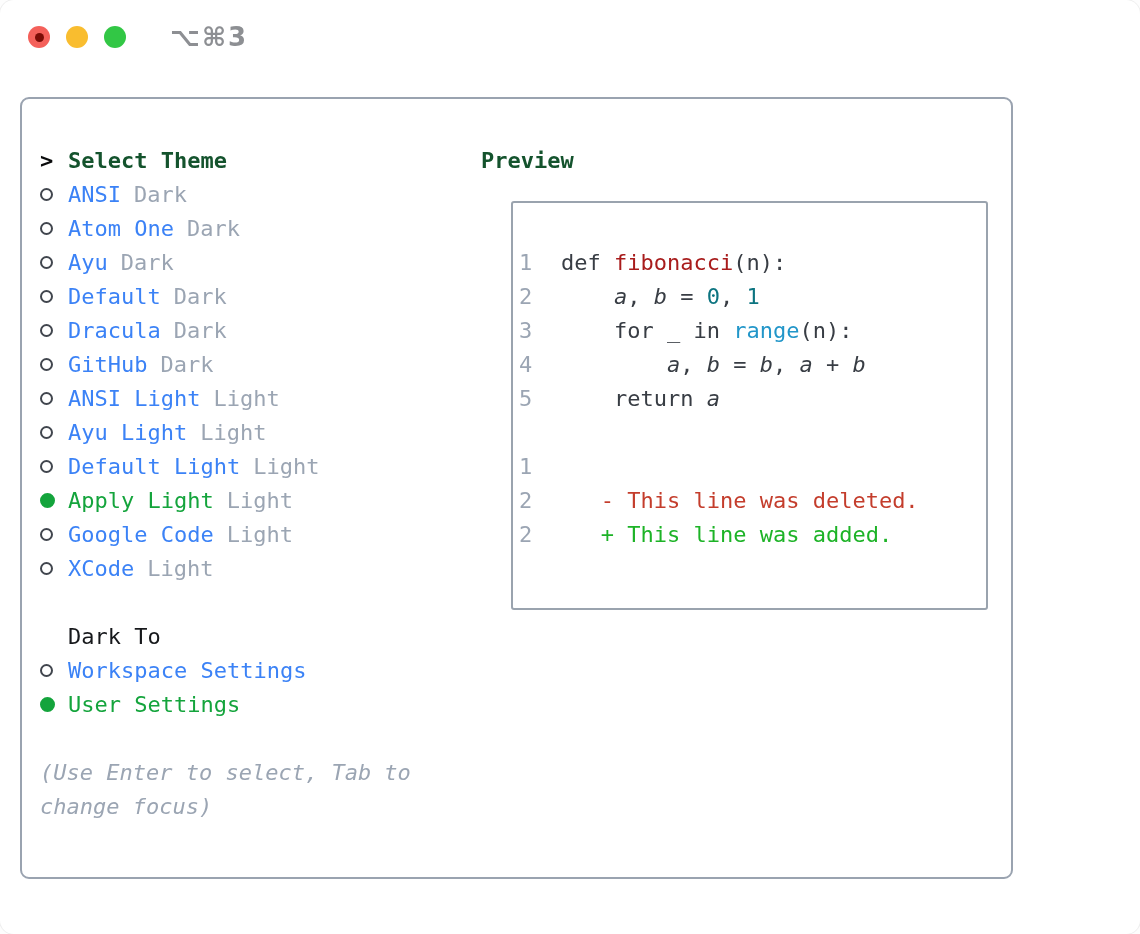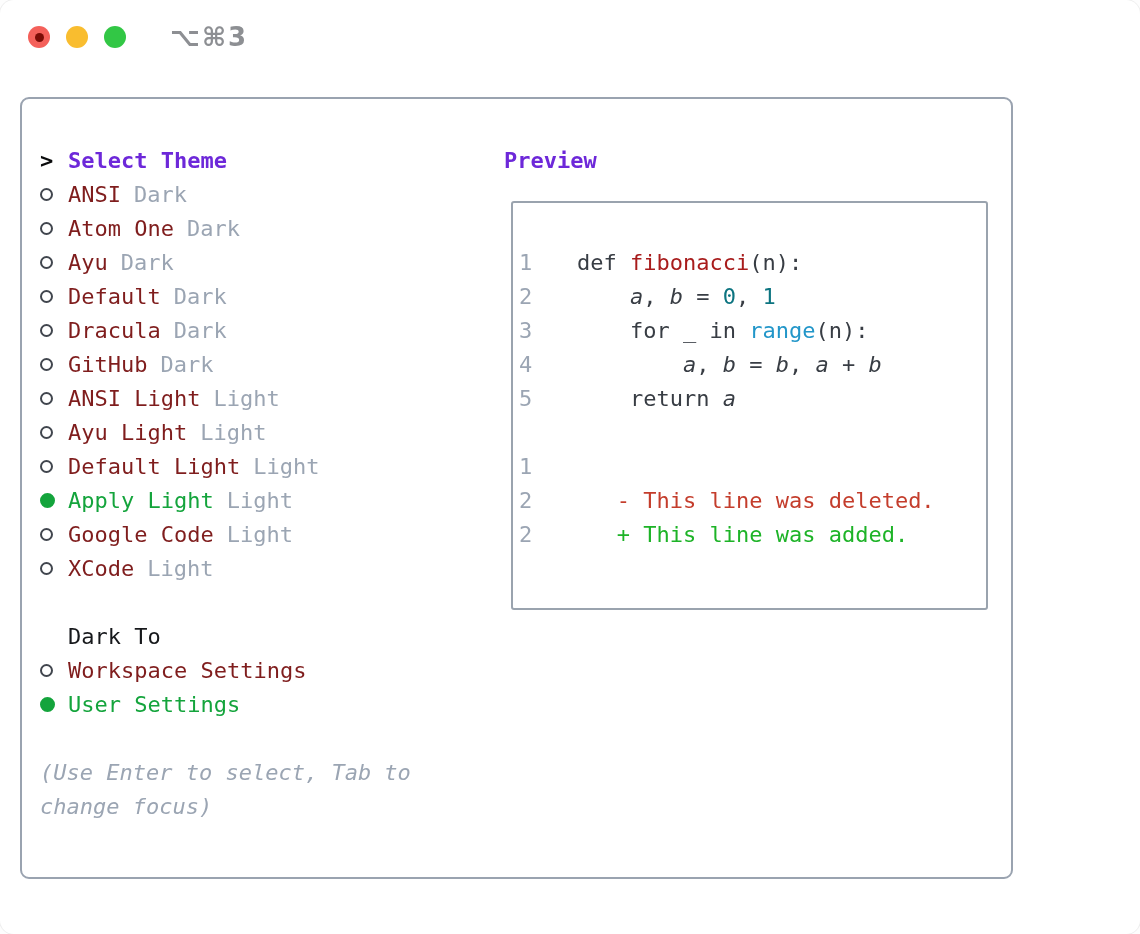--- a/index.html
+++ b/index.html
@@ -43,46 +43,46 @@
     border: 2px solid #9aa3b0; border-radius: 9px;
     background: #ffffff;
   }
   .row {
     height: 34px; display: flex; align-items: center;
     font-size: 22px; color: #2e333b; white-space: pre;
   }
   .left-col { position: absolute; left: 18px; top: 44px; }
   .marker { width: 28px; flex: none; display: flex; align-items: center; }
   .prompt { color: #0a0b0c; font-weight: bold; }
-  .hdr { font-weight: bold; color: #6d28d9; }
+  .hdr { font-weight: bold; color: #14532d; }
   .radio {
     width: 13px; height: 13px; flex: none;
     border: 2px solid #41464e; border-radius: 50%;
   }
   .option-row.selected .radio {
     width: 15px; height: 15px;
     background: #14a43c; border-color: #14a43c;
   }
   .option-row.selected .opt-label { color: #14a43c; }
-  .opt-label { color: #7f1d1d; }
+  .opt-label { color: #3b82f6; }
   .opt-variant { color: #9ba5b3; margin-left: 13px; }
   .plain-label { color: #16181b; }
   .help-line { color: #9ba5b3; font-style: italic; }
   
-  .right-col { position: absolute; left: 482px; top: 44px; }
+  .right-col { position: absolute; left: 459px; top: 44px; }
   .preview-box {
     position: absolute; left: 489px; top: 102px;
     width: 477px; height: 409px;
     border: 2px solid #9aa3ae; border-radius: 3px;
     padding: 42px 0 0 6px;
     background: #ffffff;
   }
   .code-row { height: 34px; display: flex; align-items: center; font-size: 22px; }
   .gutter { width: 42px; flex: none; color: #9ba5b3; white-space: pre; }
-  .content { white-space: pre; margin-left: 16px; }
+  .content { white-space: pre; }
   .seg-code     { color: #383d44; }
   .seg-function { color: #a81c1c; }
   .seg-number   { color: #0c7480; }
   .seg-builtin  { color: #2296c9; }
   .seg-variable { color: #383d44; font-style: italic; }
   .seg-context  { color: #8b9199; }
   .seg-deleted  { color: #c43d2c; }
   .seg-added    { color: #1db327; }
 </style>
 </head>

